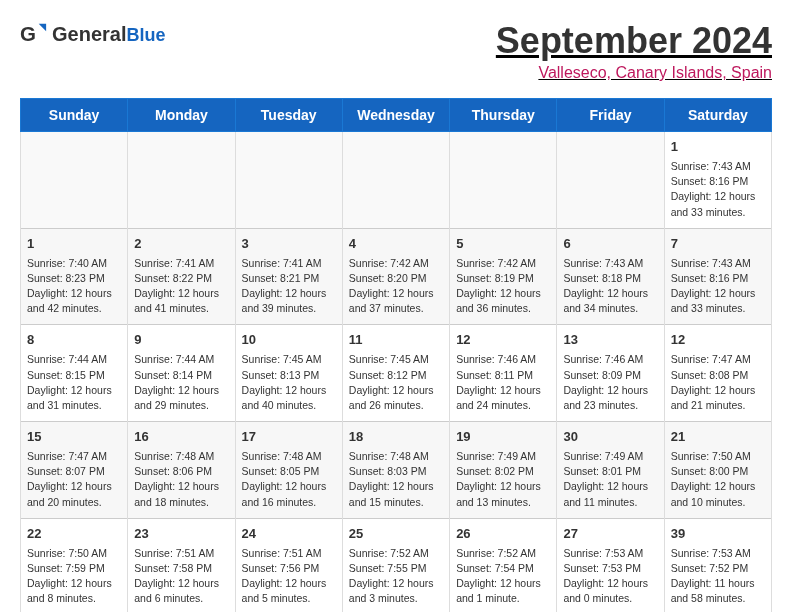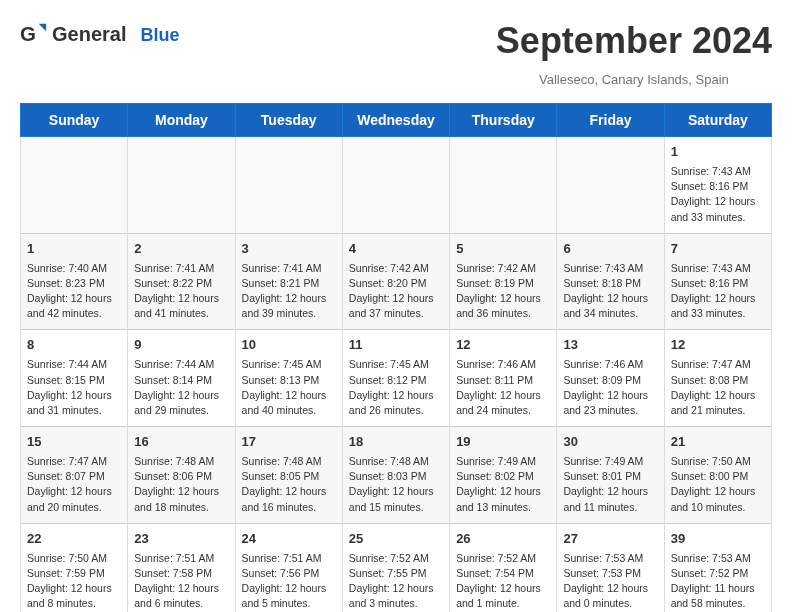--- a/index.html
+++ b/index.html
@@ -23,38 +23,38 @@
     }
     .logo-text-general {
       font-size: 20px;
       font-weight: bold;
       color: #333;
     }
     .logo-text-blue {
       font-size: 18px;
       font-weight: bold;
       color: #1565c0;
-      padding-left: 14px;
     }
     .logo-icon {
       width: 28px;
       height: 28px;
     }
     .title-section {
-      text-align: center;
+      text-align: right;
+      text-decoration: underline;
     }
     .month-title {
       font-size: 36px;
       font-weight: bold;
       color: #333;
     }
     .location-title {
-      font-size: 13px;
-      color: #737373;
-      margin-top: 10px;
+      font-size: 16px;
+      color: #be185d;
+      margin-top: 2px;
     }
     table {
       width: 100%;
       border-collapse: collapse;
       table-layout: fixed;
     }
     thead tr {
       background-color: #1565c0;
       color: white;
     }

